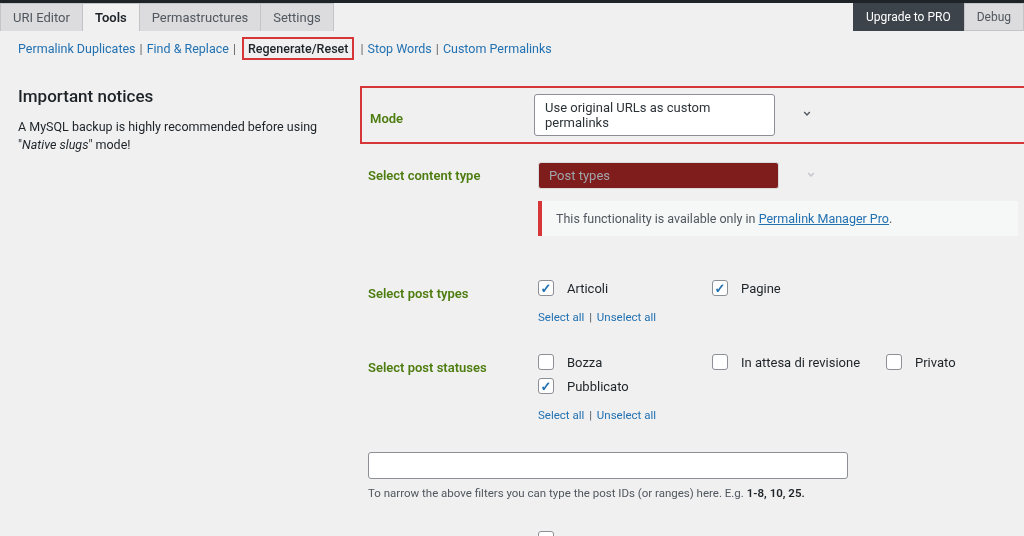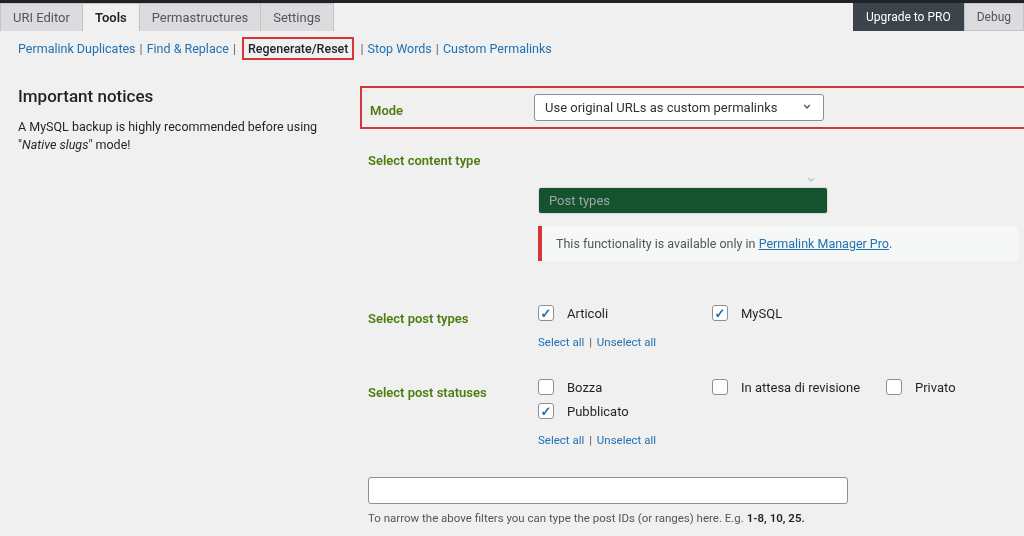--- a/index.html
+++ b/index.html
@@ -126,35 +126,34 @@
     margin-left: -8px;
     margin-right: -5px;
     margin-bottom: 18px;
     display: flex;
     align-items: center;
   }
   .mode-highlight .form-label {
     width: 164px;
   }
   .select {
-    width: 290px;
+    width: 241px;
     padding: 5px 28px 5px 10px;
     border: 1px solid #8c8f94;
     border-radius: 3px;
     background: #fff;
     font-size: 13px;
     color: #2c3338;
     position: relative;
     cursor: pointer;
   }
   .select.disabled {
-    background: #14532d;
+    background: #7f1d1d;
     color: #a0a5aa;
     border-color: #dcdcde;
-    margin-top: 40px;
   }
   .select-wrap {
     position: relative;
     display: inline-block;
     width: 290px;
   }
   .select-chevron {
     position: absolute;
     right: 10px;
     top: 50%;
@@ -303,21 +302,21 @@
     <div class="form-row">
       <div class="form-label">Select post types</div>
       <div class="form-field">
         <div class="checkbox-grid">
           <label class="chk-item">
             <span class="chk checked"></span>
             <span>Articoli</span>
           </label>
           <label class="chk-item">
             <span class="chk checked"></span>
-            <span>MySQL</span>
+            <span>Pagine</span>
           </label>
         </div>
         <div class="helper">
           <a>Select all</a>
           <span class="hsep">|</span>
           <a>Unselect all</a>
         </div>
       </div>
     </div>
 

